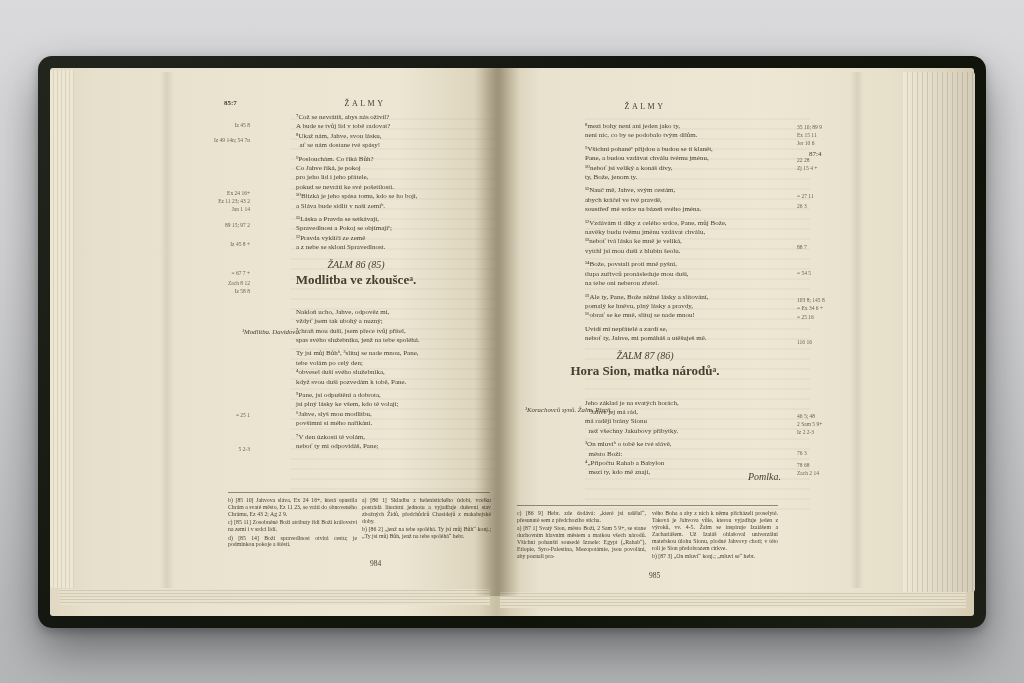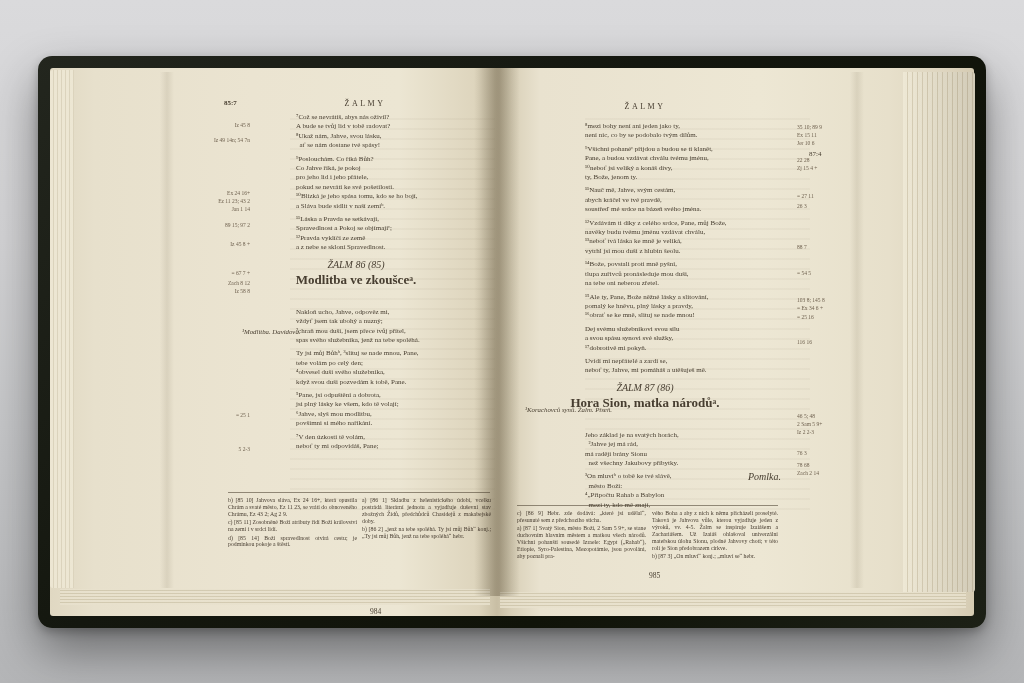--- a/index.html
+++ b/index.html
@@ -137,21 +137,21 @@
   <div class="fnrule" style="left:228px;top:492px;width:262px;"></div>
   <div class="fncol" style="left:228px;top:497px;width:129px;">
       <p class="note">b) [85 10] Jahvova sláva, Ex 24 16+, která opustila Chrám a svaté město, Ez 11 23, se vrátí do obnoveného Chrámu, Ez 43 2; Ag 2 9.</p>
       <p class="note">c) [85 11] Zosobněné Boží atributy řídí Boží království na zemi i v srdci lidí.</p>
       <p class="note">d) [85 14] Boží spravedlnost otvírá cestu; je podmínkou pokoje a štěstí.</p>
     </div>
   <div class="fncol" style="left:362px;top:497px;width:129px;">
       <p class="note">a) [86 1] Skladba z helenistického údobí, vcelku postrádá literární jednotu a vyjadřuje duševní stav zbožných Židů, předchůdců Chasidejů z makabejské doby.</p>
       <p class="note">b) [86 2] „jenž na tebe spoléhá. Ty jsi můj Bůh“ konj.; „Ty jsi můj Bůh, jenž na tebe spoléhá“ hebr.</p>
     </div>
-  <div class="pagenum txt" style="left:370px;top:559px;margin-top:48px;">984</div>
+  <div class="pagenum txt" style="left:370px;top:559px;">984</div>
 
   <div class="runhead-title txt" style="left:560px;top:102px;">ŽALMY</div>
   <div class="runhead-ref txt" style="left:809px;top:102px;margin-top:48px;">87:4</div>
   <div class="refs refs-right">
       <div class="ref" style="top: 124px;">35 10; 89 9</div>
       <div class="ref" style="top: 132px;">Ex 15 11</div>
       <div class="ref" style="top: 140px;">Jer 10 6</div>
       <div class="ref" style="top: 157px;">22 28</div>
       <div class="ref" style="top: 165px;">Zj 15 4 +</div>
       <div class="ref" style="top: 193px;">= 27 11</div>
@@ -195,25 +195,20 @@
         <div class="line">¹⁴Bože, povstali proti mně pyšní,</div>
         <div class="line">tlupa zuřivců pronásleduje mou duši,</div>
         <div class="line">na tebe oni neberou zřetel.</div>
       </div>
       <div class="stanza">
         <div class="line">¹⁵Ale ty, Pane, Bože něžné lásky a slitování,</div>
         <div class="line">pomalý ke hněvu, plný lásky a pravdy,</div>
         <div class="line">¹⁶obrať se ke mně, slituj se nade mnou!</div>
       </div>
       <div class="stanza">
-        <div class="line">Dej svému služebníkovi svou sílu</div>
-        <div class="line">a svou spásu synovi své služky,</div>
-        <div class="line">¹⁷dobrotivě mi pokyň.</div>
-      </div>
-      <div class="stanza">
         <div class="line">Uvidí mí nepřátelé a zardí se,</div>
         <div class="line">neboť ty, Jahve, mi pomáháš a utěšuješ mě.</div>
       </div>
       <div class="title">ŽALM 87 (86)</div>
       <div class="subtitle">Hora Sion, matka národůᵃ.</div>
       <div class="stanza after-heading">
         <div class="line">Jeho základ je na svatých horách,</div>
         <div class="line">  ²Jahve jej má rád,</div>
         <div class="line">má raději brány Sionu</div>
         <div class="line">  než všechny Jakubovy příbytky.</div>

